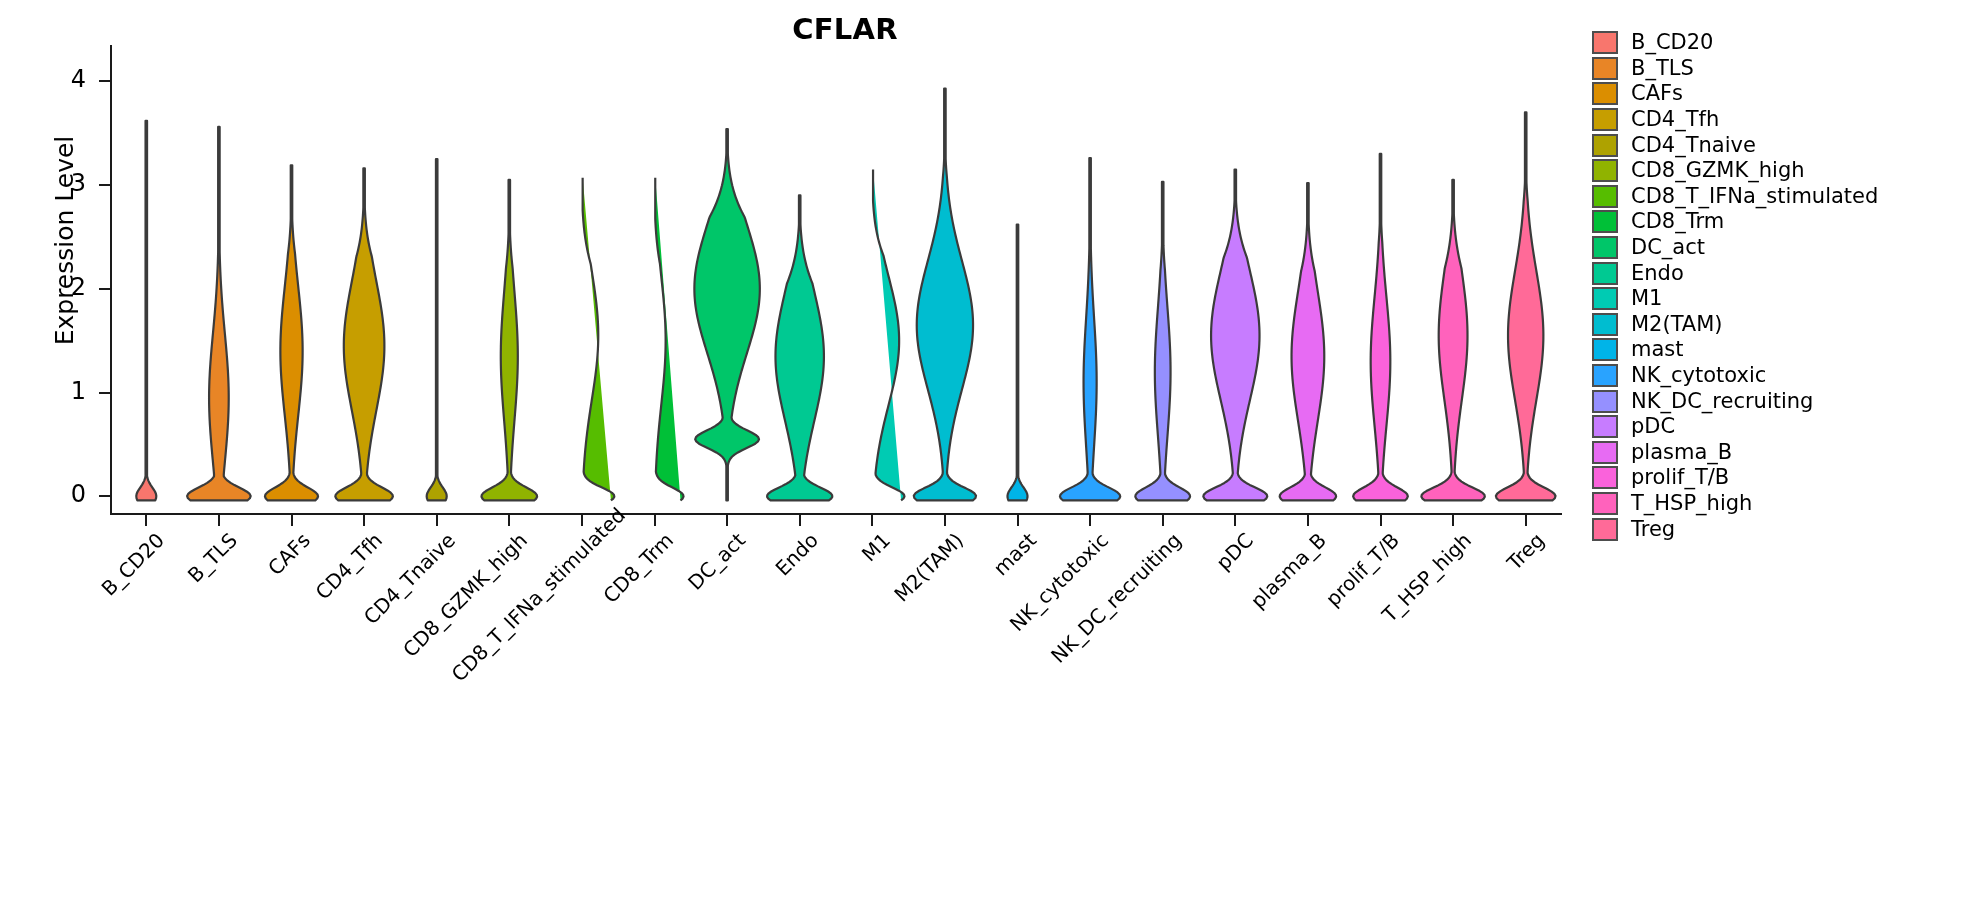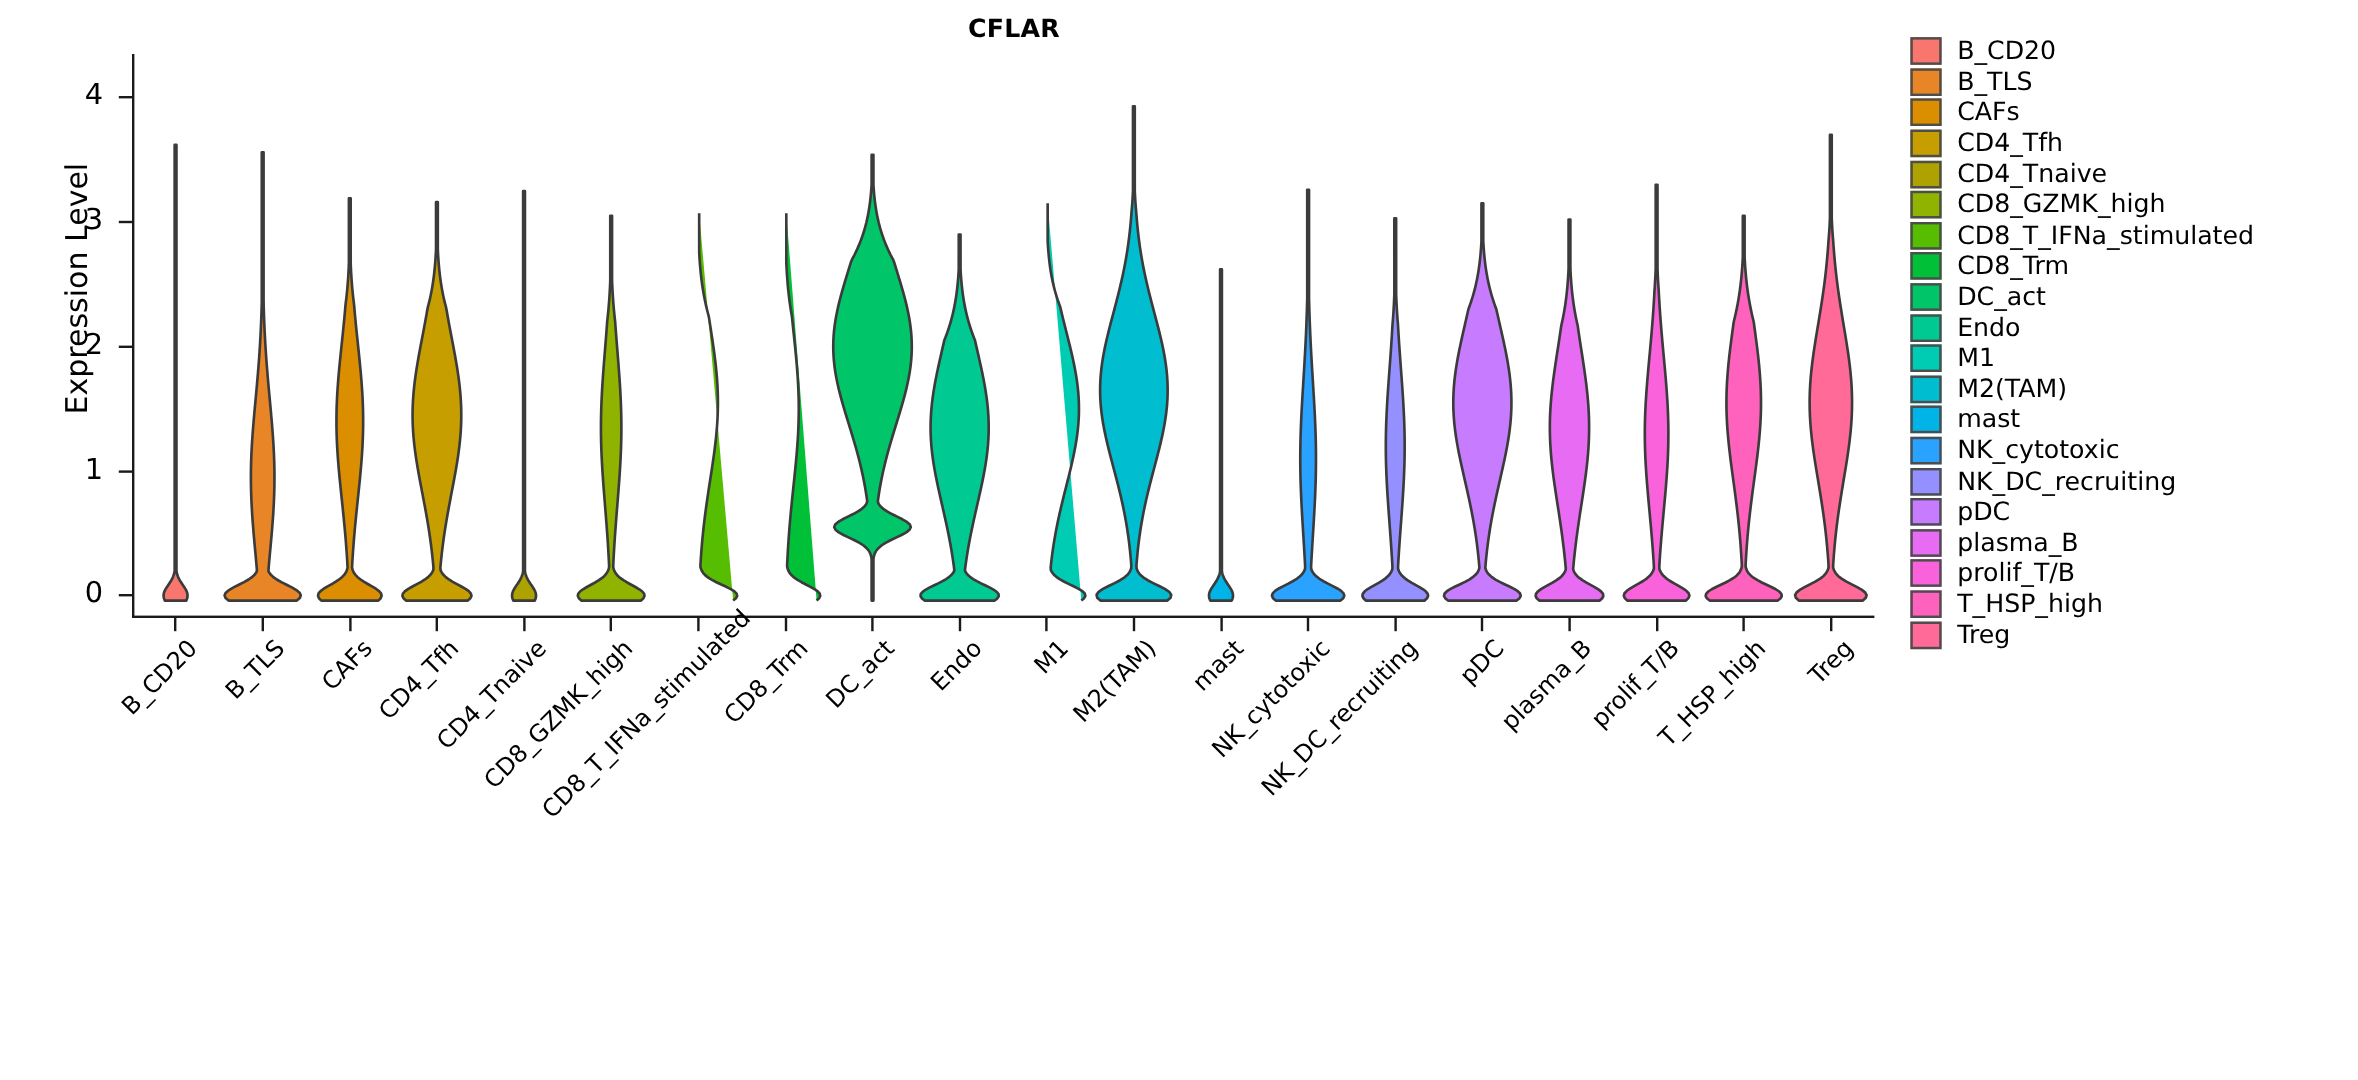--- a/index.html
+++ b/index.html
@@ -3,21 +3,21 @@
 <meta charset="utf-8">
 <style>
   html,body{margin:0;padding:0;background:#ffffff;}
   body{width:1965px;height:900px;overflow:hidden;
        font-family:"DejaVu Sans","Liberation Sans",sans-serif;color:#000;}
   #root{position:relative;width:1965px;height:900px;}
 
   
   .chart-title{
     position:absolute;left:110px;top:12px;width:1470px;
-    text-align:center;font-size:21px;font-weight:bold;letter-spacing:.2px;
+    text-align:center;font-size:29px;font-weight:bold;letter-spacing:.2px;
   }
 
   
   .ylabel{
     position:absolute;left:-86px;top:226px;width:300px;
     text-align:center;font-size:25px;
     transform:rotate(-90deg);transform-origin:center center;
     white-space:nowrap;
   }
   .axis-v{position:absolute;left:110px;top:45px;width:2px;height:470px;background:#1a1a1a;}

